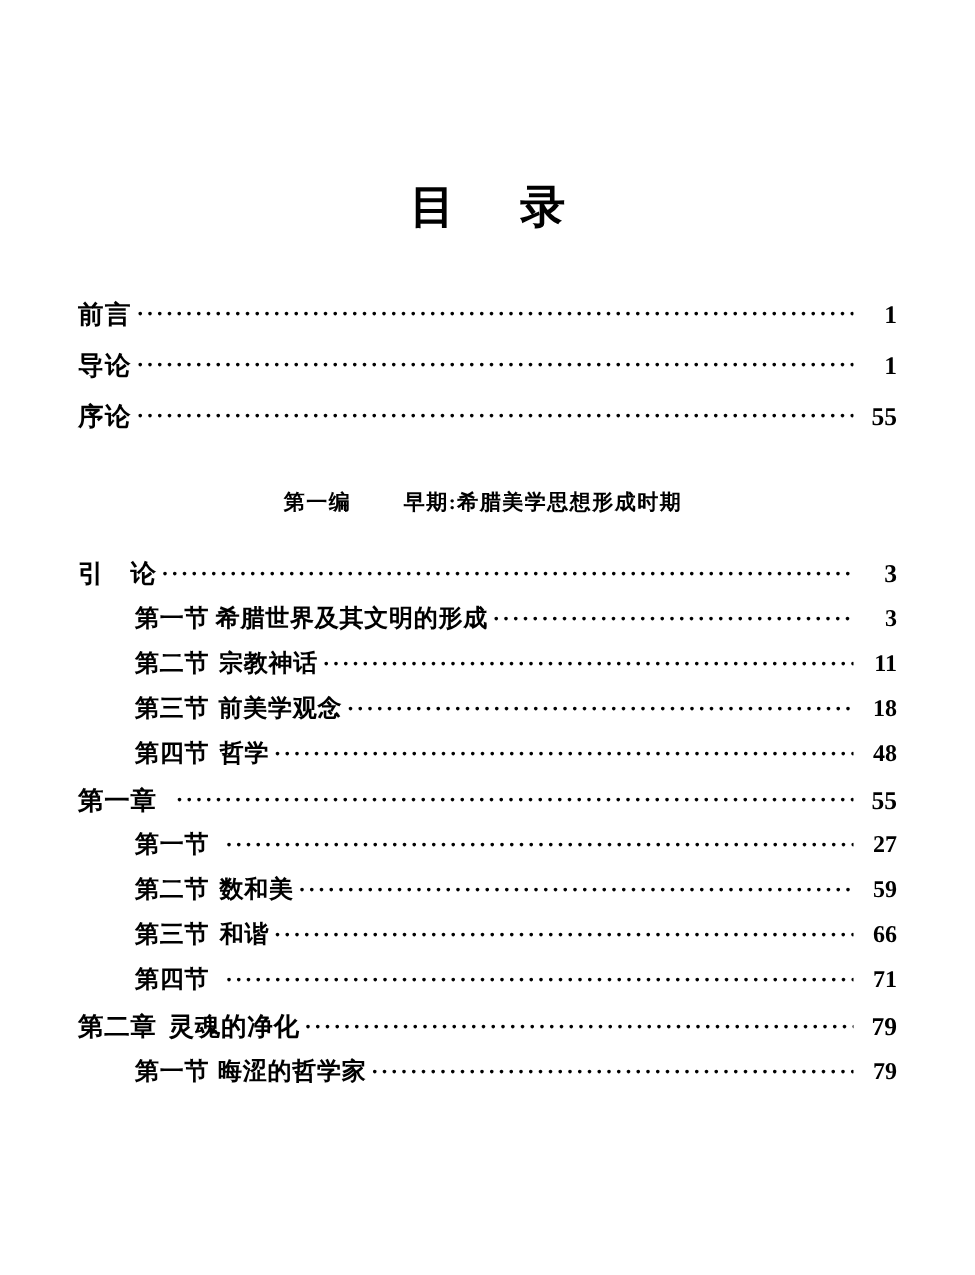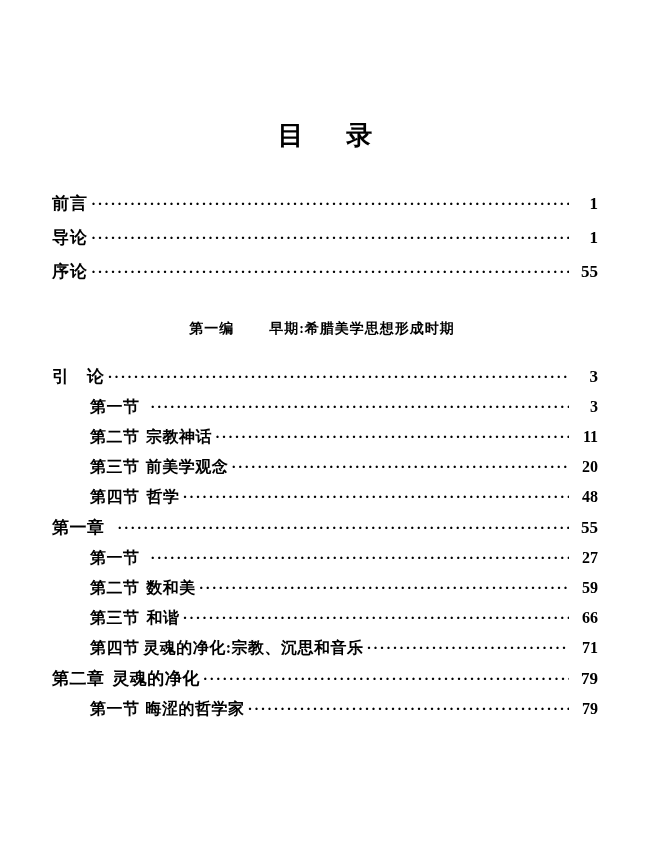--- a/index.html
+++ b/index.html
@@ -17,21 +17,21 @@
   .page {
     position: relative;
     width: 650px;
     height: 850px;
     box-sizing: border-box;
   }
   .title {
     text-align: center;
     font-family: "Liberation Serif", "DejaVu Serif", serif;
     font-weight: bold;
-    font-size: 26px;
+    font-size: 30px;
     letter-spacing: 18px;
     padding-top: 118px;
     padding-left: 18px;
     margin: 0;
   }
 
   
   .front {
     margin-top: 42px;
     padding-left: 52px;
@@ -150,38 +150,39 @@
 
     <div class="entry lvl-1">
       <span class="label">引　论</span>
       <span class="dots">·····································································································</span>
       <span class="page-no">3</span>
     </div>
 
     <div class="entry lvl-2">
       <span class="label">第一节</span>
       <span class="sec-gap"></span>
+      <span class="label">希腊世界及其文明的形成</span>
       <span class="dots">·····································································································</span>
       <span class="page-no">3</span>
     </div>
 
     <div class="entry lvl-2">
       <span class="label">第二节</span>
       <span class="sec-gap"></span>
       <span class="label">宗教神话</span>
       <span class="dots">·····································································································</span>
       <span class="page-no">11</span>
     </div>
 
     <div class="entry lvl-2">
       <span class="label">第三节</span>
       <span class="sec-gap"></span>
       <span class="label">前美学观念</span>
       <span class="dots">·····································································································</span>
-      <span class="page-no">20</span>
+      <span class="page-no">18</span>
     </div>
 
     <div class="entry lvl-2">
       <span class="label">第四节</span>
       <span class="sec-gap"></span>
       <span class="label">哲学</span>
       <span class="dots">·····································································································</span>
       <span class="page-no">48</span>
     </div>
 
@@ -211,21 +212,20 @@
       <span class="label">第三节</span>
       <span class="sec-gap"></span>
       <span class="label">和谐</span>
       <span class="dots">·····································································································</span>
       <span class="page-no">66</span>
     </div>
 
     <div class="entry lvl-2">
       <span class="label">第四节</span>
       <span class="sec-gap"></span>
-      <span class="label">灵魂的净化:宗教、沉思和音乐</span>
       <span class="dots">·····································································································</span>
       <span class="page-no">71</span>
     </div>
 
     <div class="entry lvl-1">
       <span class="label">第二章</span>
       <span class="ind-gap"></span>
       <span class="label">灵魂的净化</span>
       <span class="dots">·····································································································</span>
       <span class="page-no">79</span>

